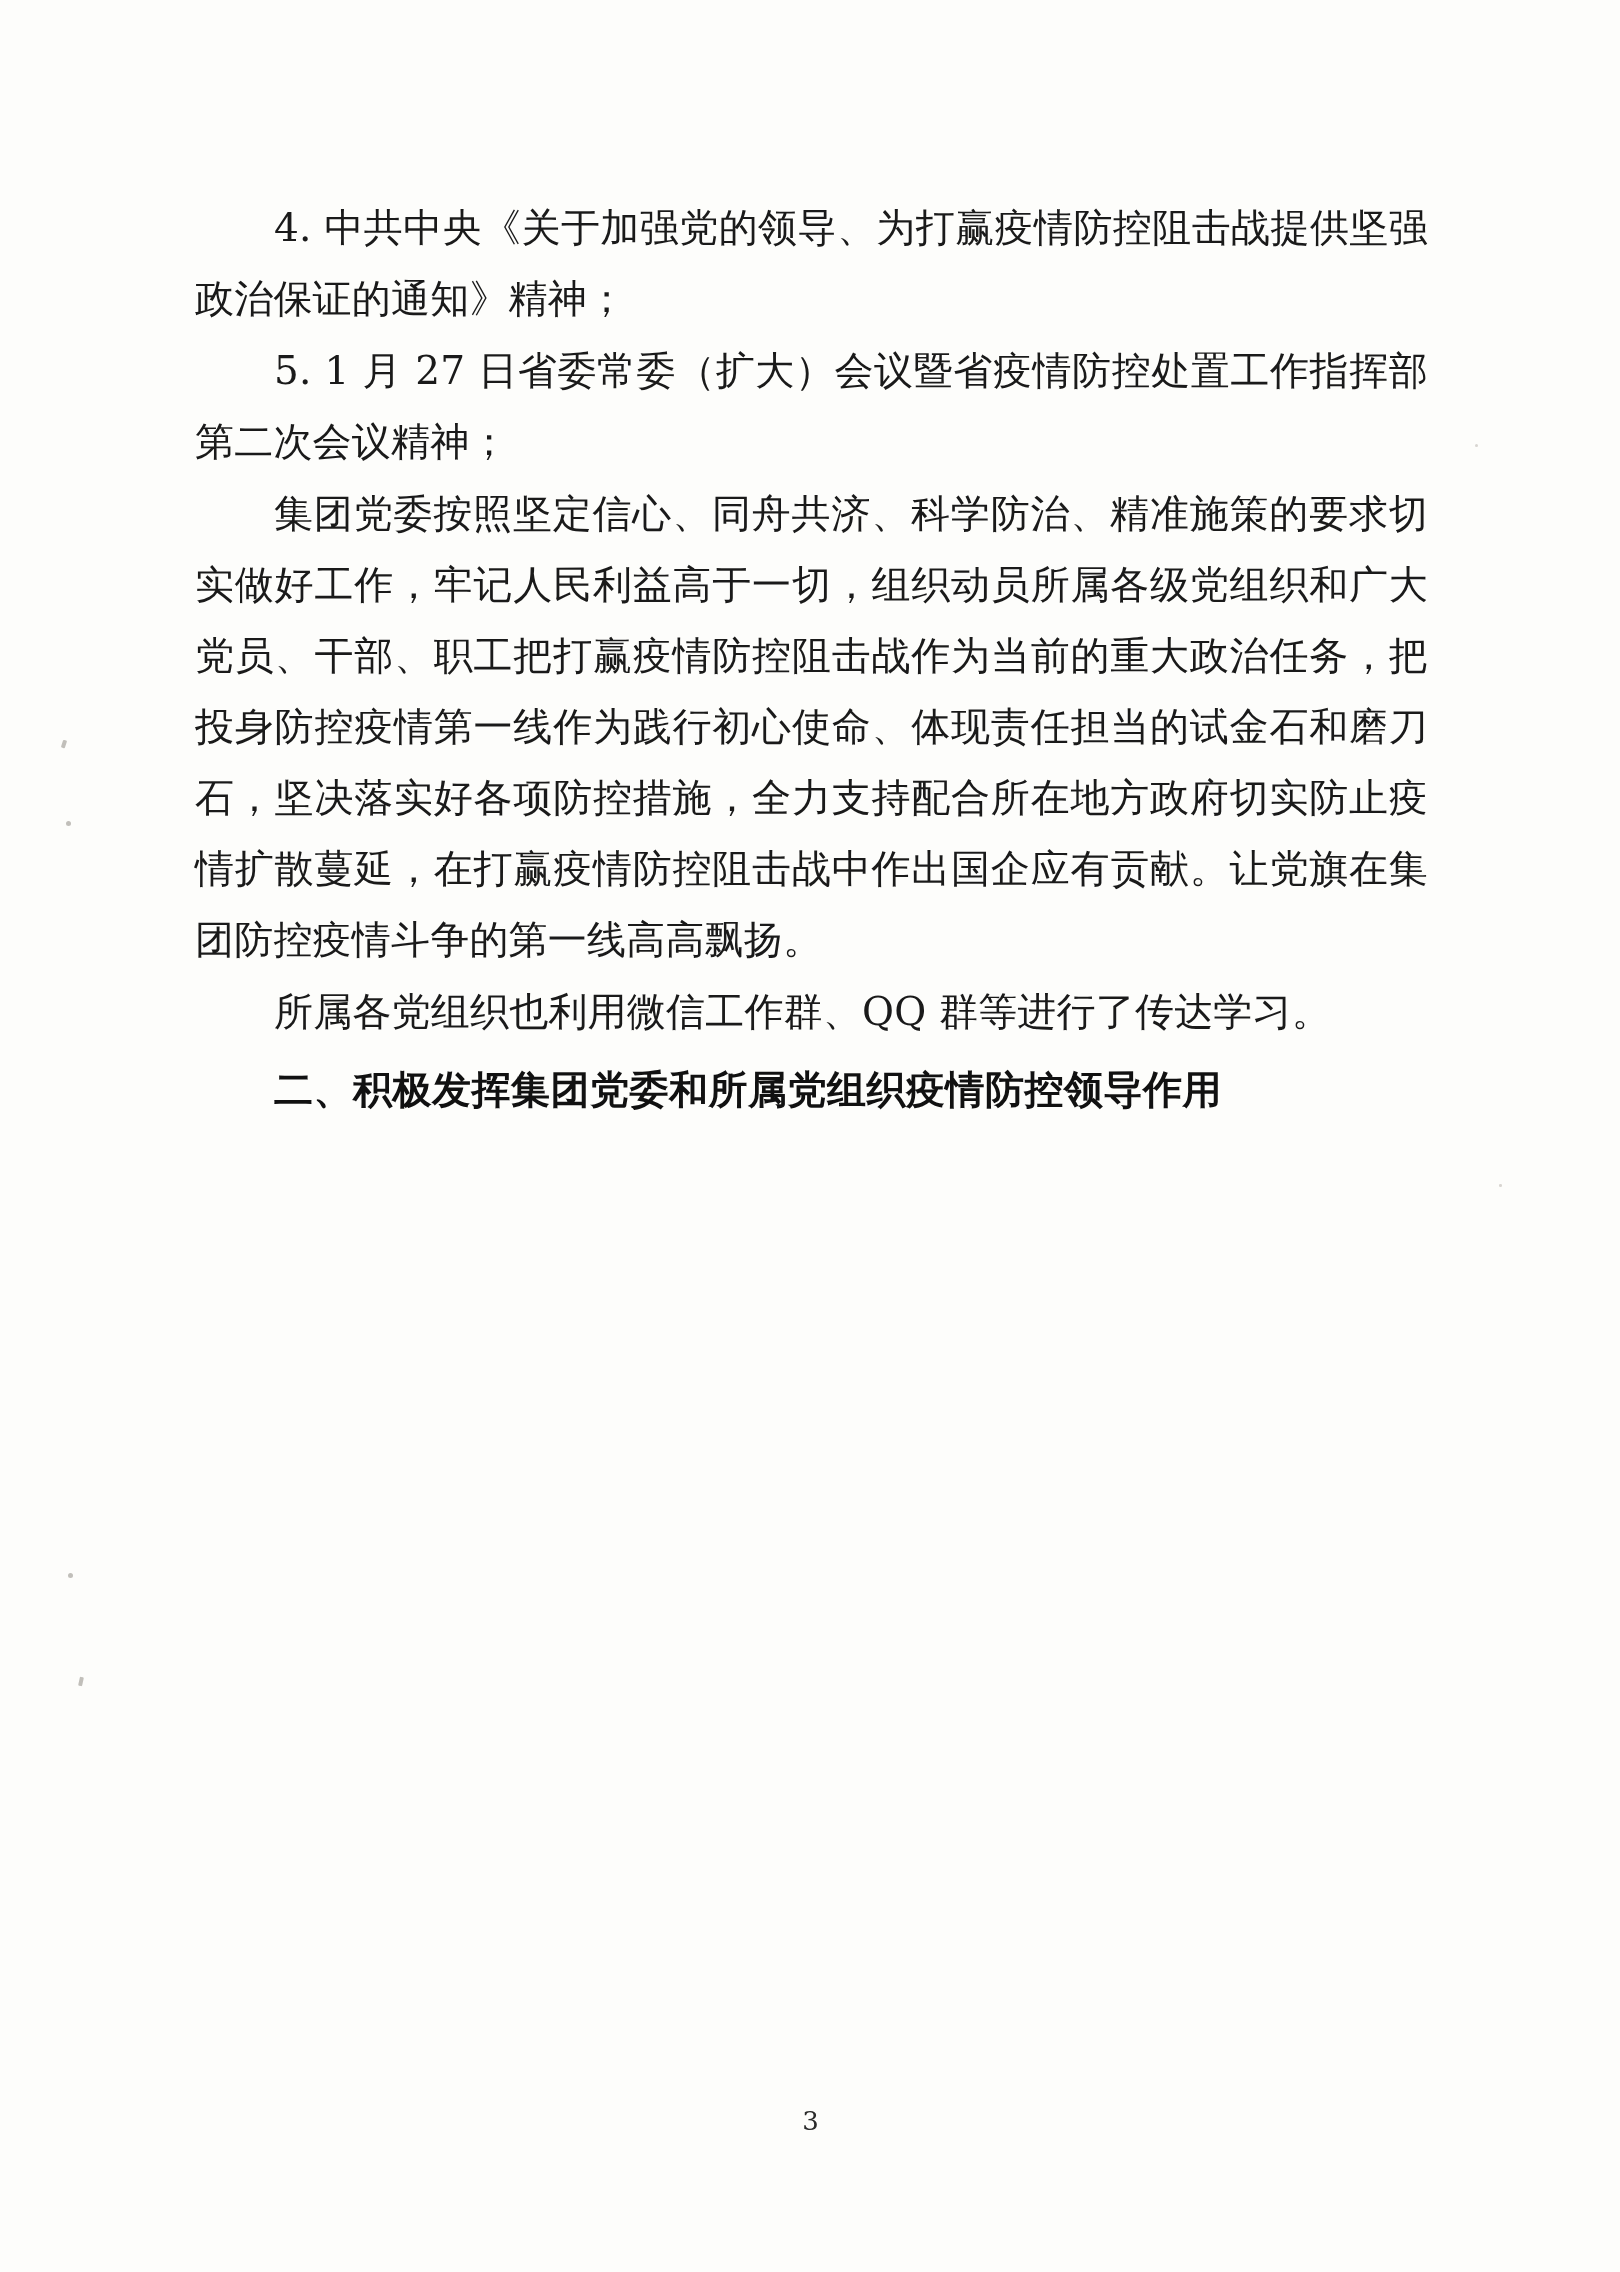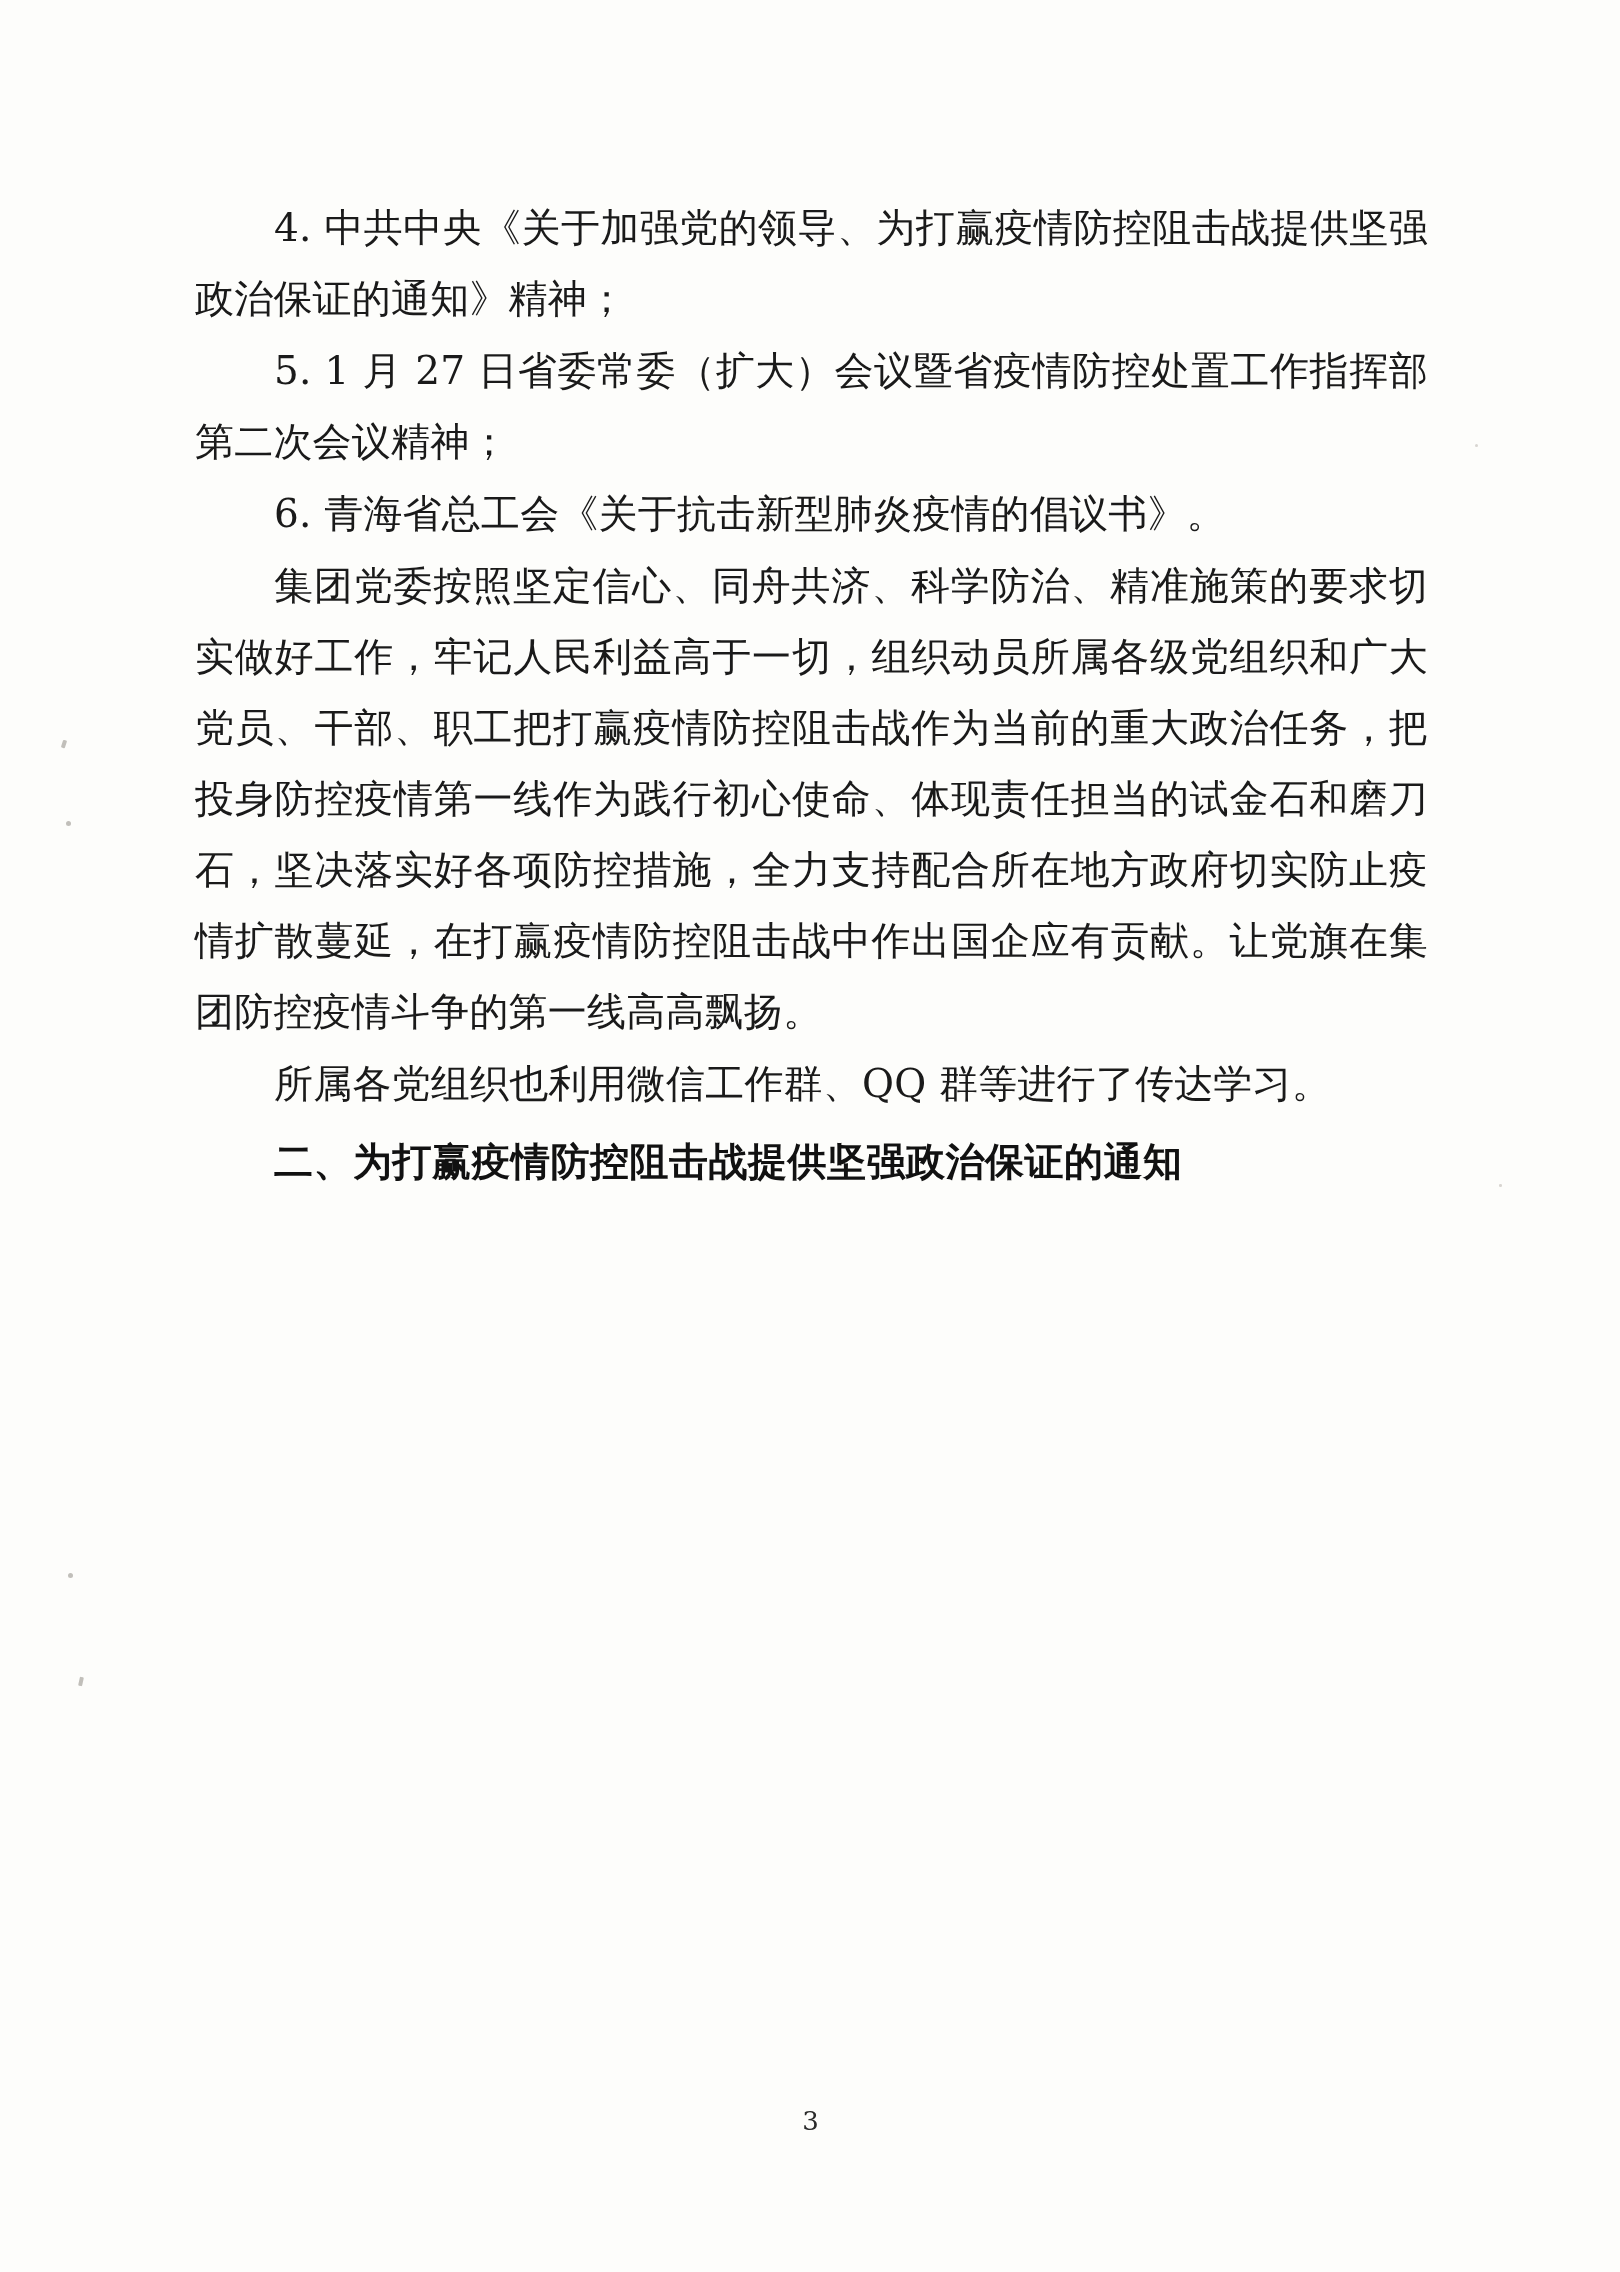--- a/index.html
+++ b/index.html
@@ -80,25 +80,24 @@
   <div class="watermark-dot" style="left:66px; top:821px; width:5px; height:5px; border-radius:50%;"></div>
   <div class="watermark-dot" style="left:68px; top:1573px; width:5.4px; height:5.4px; border-radius:50%;"></div>
   <div class="watermark-dot" style="left:79px; top:1677px; width:4px; height:9px; transform:rotate(12deg);"></div>
   <div class="speck" style="left:1475px; top:444px; width:3px; height:3px;"></div>
   <div class="speck" style="left:1499px; top:1184px; width:2.5px; height:2.5px;"></div>
 
   <div class="content">
 
     <p class="para indent">4. 中共中央《关于加强党的领导、为打赢疫情防控阻击战提供坚强政治保证的通知》精神；</p>
     <p class="para indent">5. 1 月 27 日省委常委（扩大）会议暨省疫情防控处置工作指挥部第二次会议精神；</p>
-    <p class="para indent">6. 青海省总工会《关于抗击新型肺炎疫情的倡议书》。</p>
     <p class="para indent">集团党委按照坚定信心、同舟共济、科学防治、精准施策的要求切实做好工作，牢记人民利益高于一切，组织动员所属各级党组织和广大党员、干部、职工把打赢疫情防控阻击战作为当前的重大政治任务，把投身防控疫情第一线作为践行初心使命、体现责任担当的试金石和磨刀石，坚决落实好各项防控措施，全力支持配合所在地方政府切实防止疫情扩散蔓延，在打赢疫情防控阻击战中作出国企应有贡献。让党旗在集团防控疫情斗争的第一线高高飘扬。</p>
     <p class="para indent">所属各党组织也利用微信工作群、QQ 群等进行了传达学习。</p>
 
-    <h2 class="heading">二、为打赢疫情防控阻击战提供坚强政治保证的通知</h2>
+    <h2 class="heading">二、积极发挥集团党委和所属党组织疫情防控领导作用</h2>
 
 
   </div>
 
   <div class="pagenum">3</div>
 
 </div>
 
 
 </body></html>

